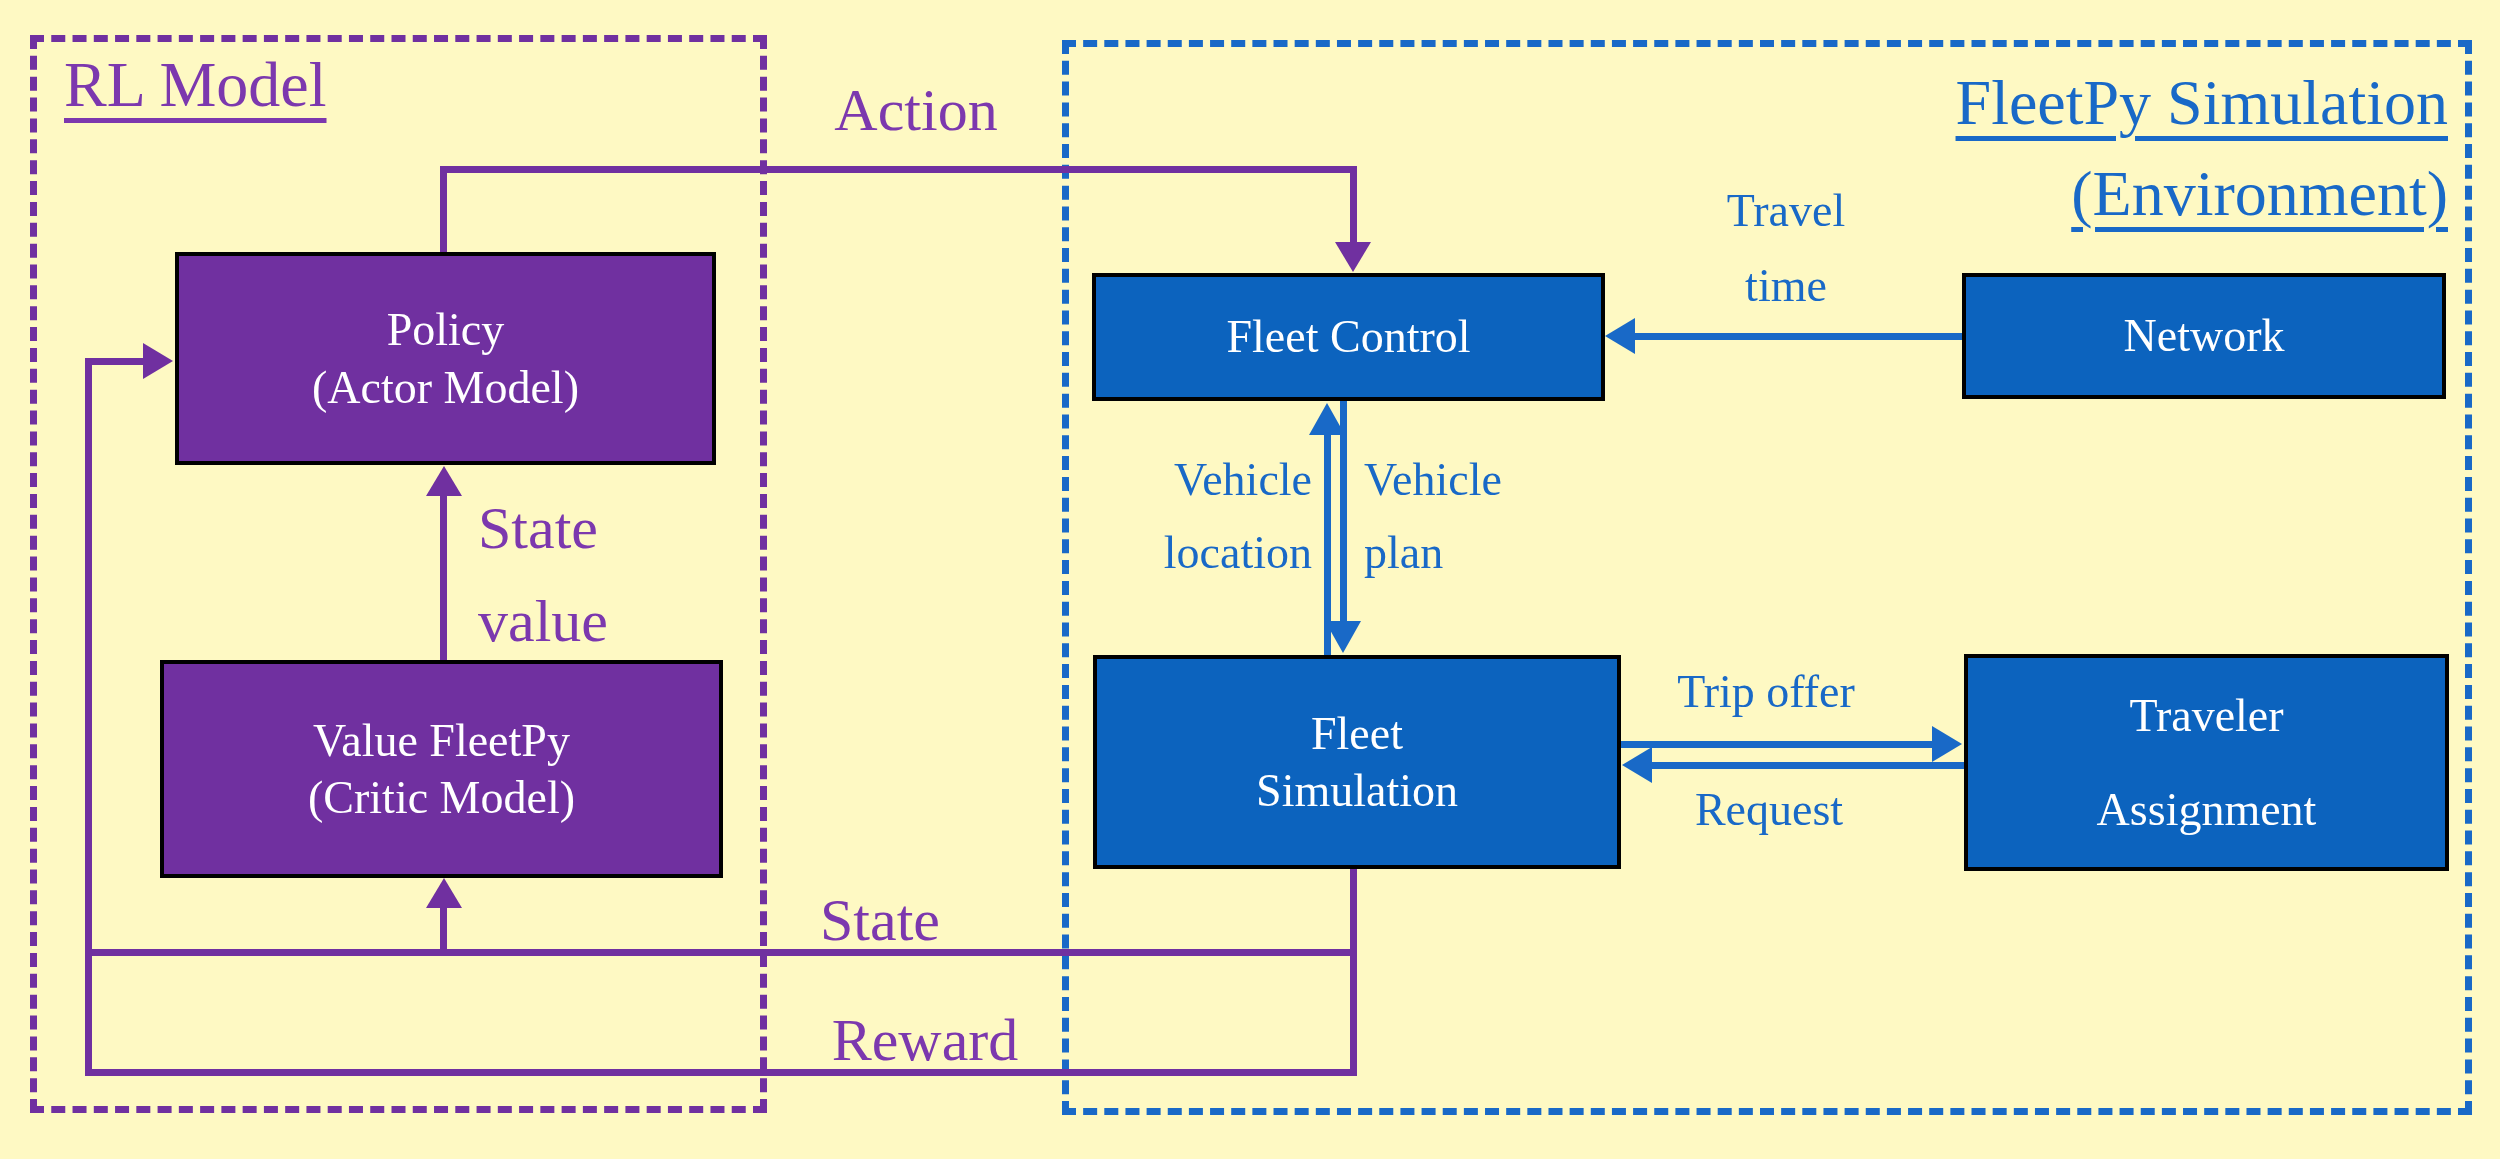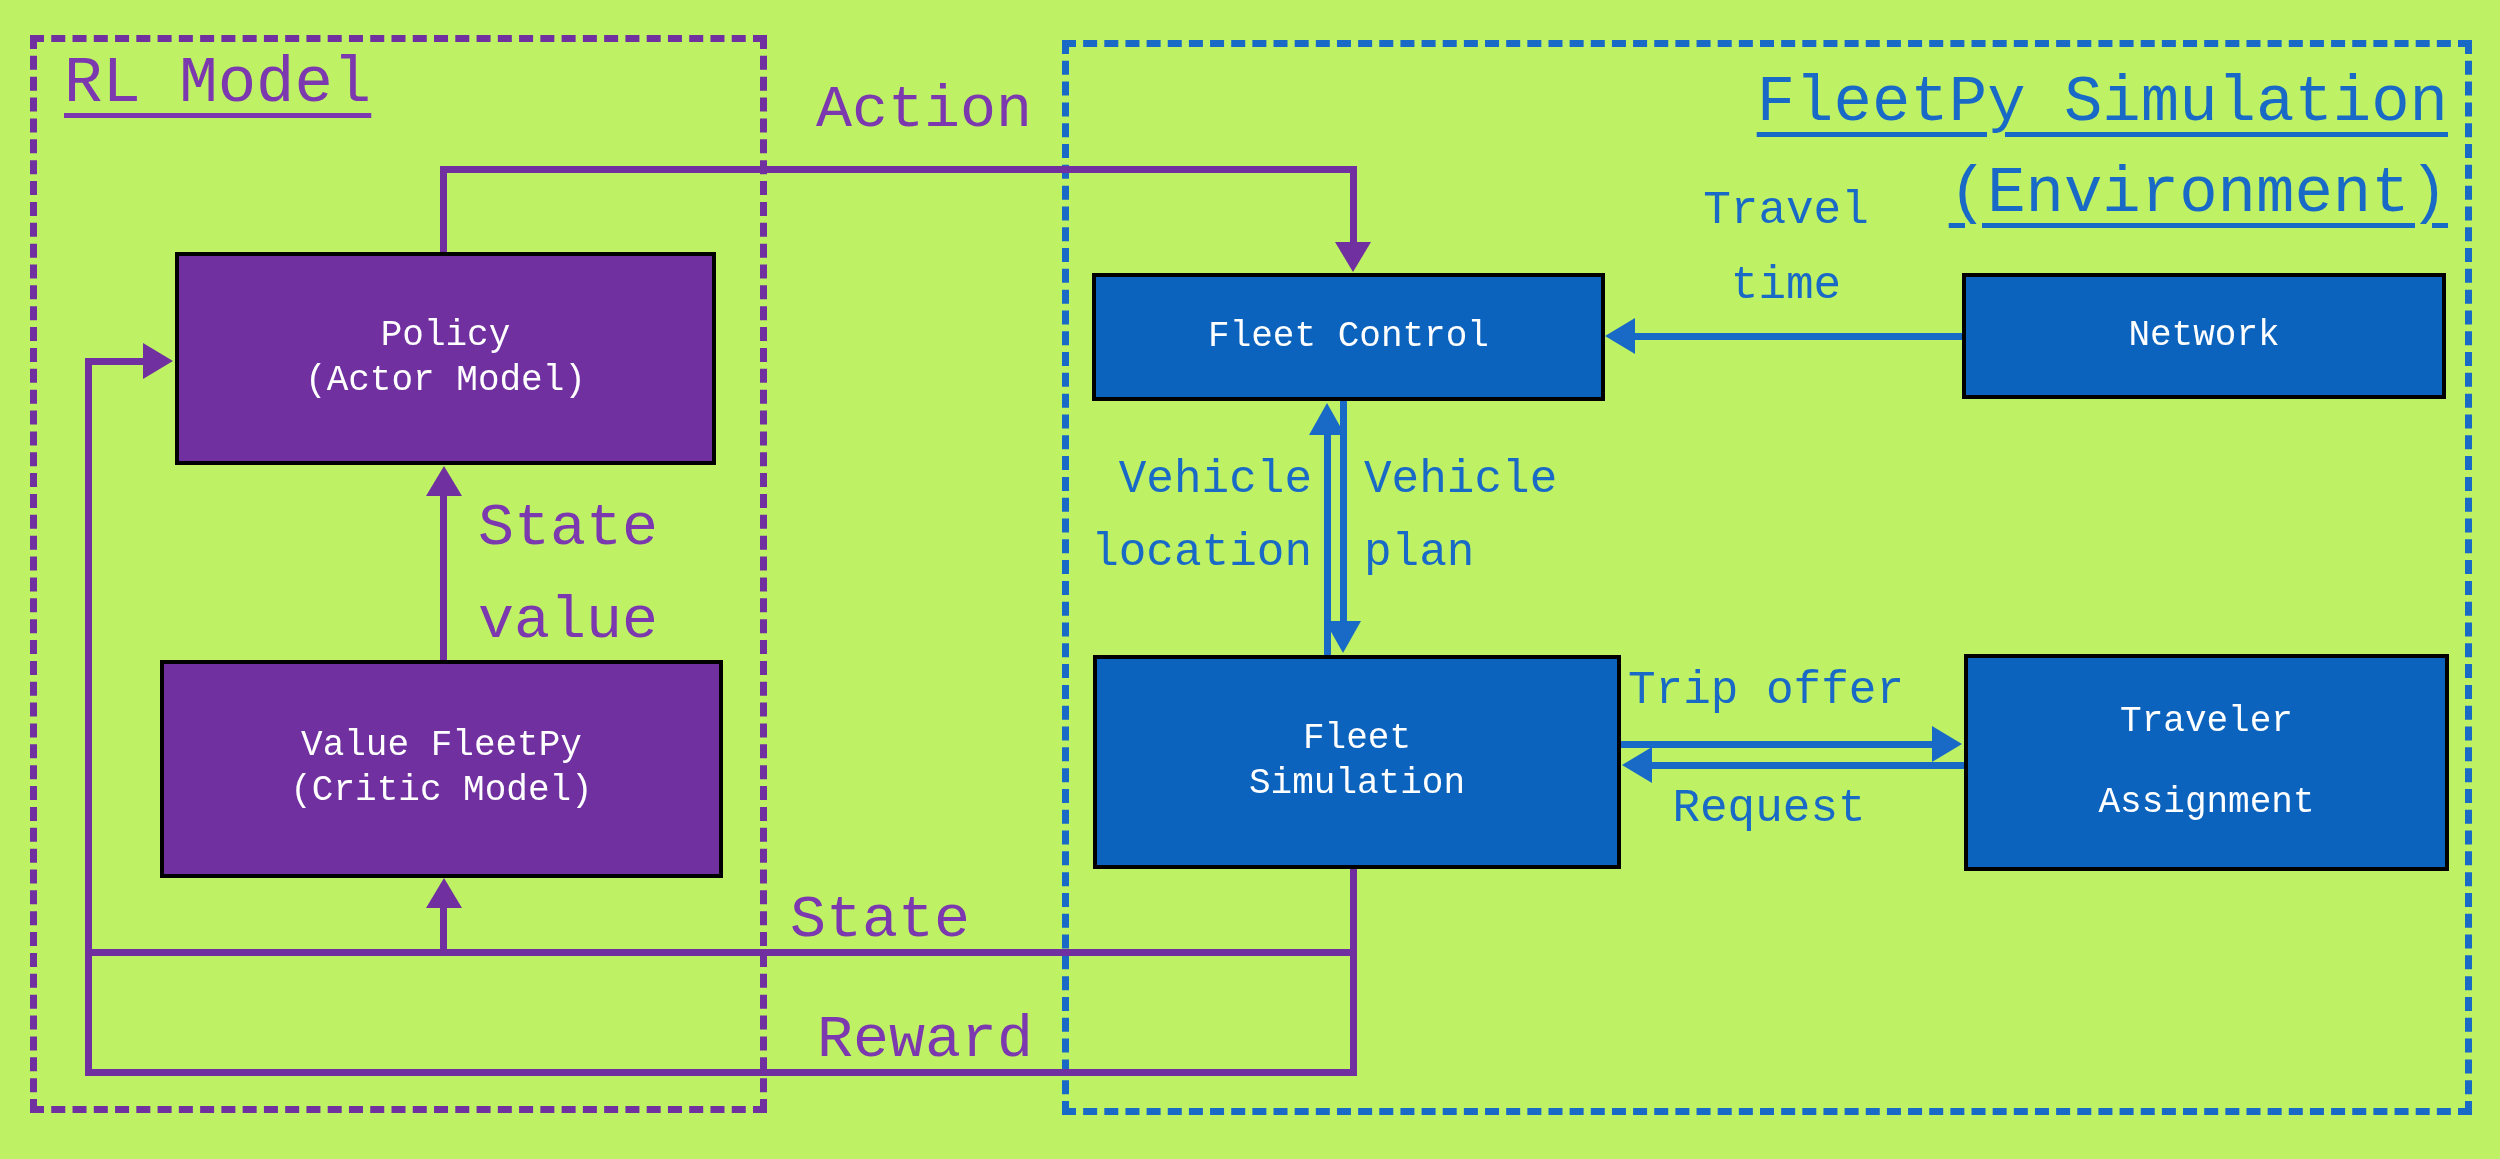--- a/index.html
+++ b/index.html
@@ -1,37 +1,37 @@
 <!DOCTYPE html>
 <html style="--purple: #7030A0; --purple-text: #7C38AE; --blue-fill: #0C63BE; --blue-accent: #1969C7; --box-border: #000000;"><head>
 <meta charset="utf-8">
 <style>
   html,body{margin:0;padding:0;background:#ffffff;}
   .canvas{
-    position:relative;width:2500px;height:1159px;background:#bef264;overflow:hidden;
-    font-family:Liberation Mono, monospace;
+    position:relative;width:2500px;height:1159px;background:#fef9c3;overflow:hidden;
+    font-family:Liberation Serif, serif;
   }
   .canvas *{box-sizing:border-box;}
 
   
   .frame{position:absolute;border-style:dashed;border-width:7px;background:transparent;}
   .rl-frame{left:30px;top:35px;width:737px;height:1078px;border-color:var(--purple);}
   .fp-frame{left:1062px;top:40px;width:1410px;height:1075px;border-color:var(--blue-accent);}
 
   
   .title{position:absolute;font-weight:500;}
   .u{text-decoration:underline;text-decoration-thickness:5px;text-underline-offset:12px;}
   .rl-title{left:64px;top:48px;font-size:64px;color:var(--purple-text);}
   .fp-title{right:52px;top:58px;font-size:64px;line-height:1.42;color:var(--blue-accent);text-align:right;}
 
   
   .box{
     position:absolute;border:4px solid var(--box-border);color:#ffffff;
     display:flex;flex-direction:column;align-items:center;justify-content:center;
-    font-size:36px;line-height:1.24;text-align:center;
+    font-size:46px;line-height:1.24;text-align:center;
   }
   .purple-fill{background:var(--purple);}
   .blue-fill{background:var(--blue-fill);}
   .box-policy{left:175px;top:252px;width:541px;height:213px;}
   .box-value{left:160px;top:660px;width:563px;height:218px;}
   .box-fleet-control{left:1092px;top:273px;width:513px;height:128px;}
   .box-network{left:1962px;top:273px;width:484px;height:126px;}
   .box-fleet-sim{left:1093px;top:655px;width:528px;height:214px;}
   .box-traveler{left:1964px;top:654px;width:485px;height:217px;gap:36px;}
 

